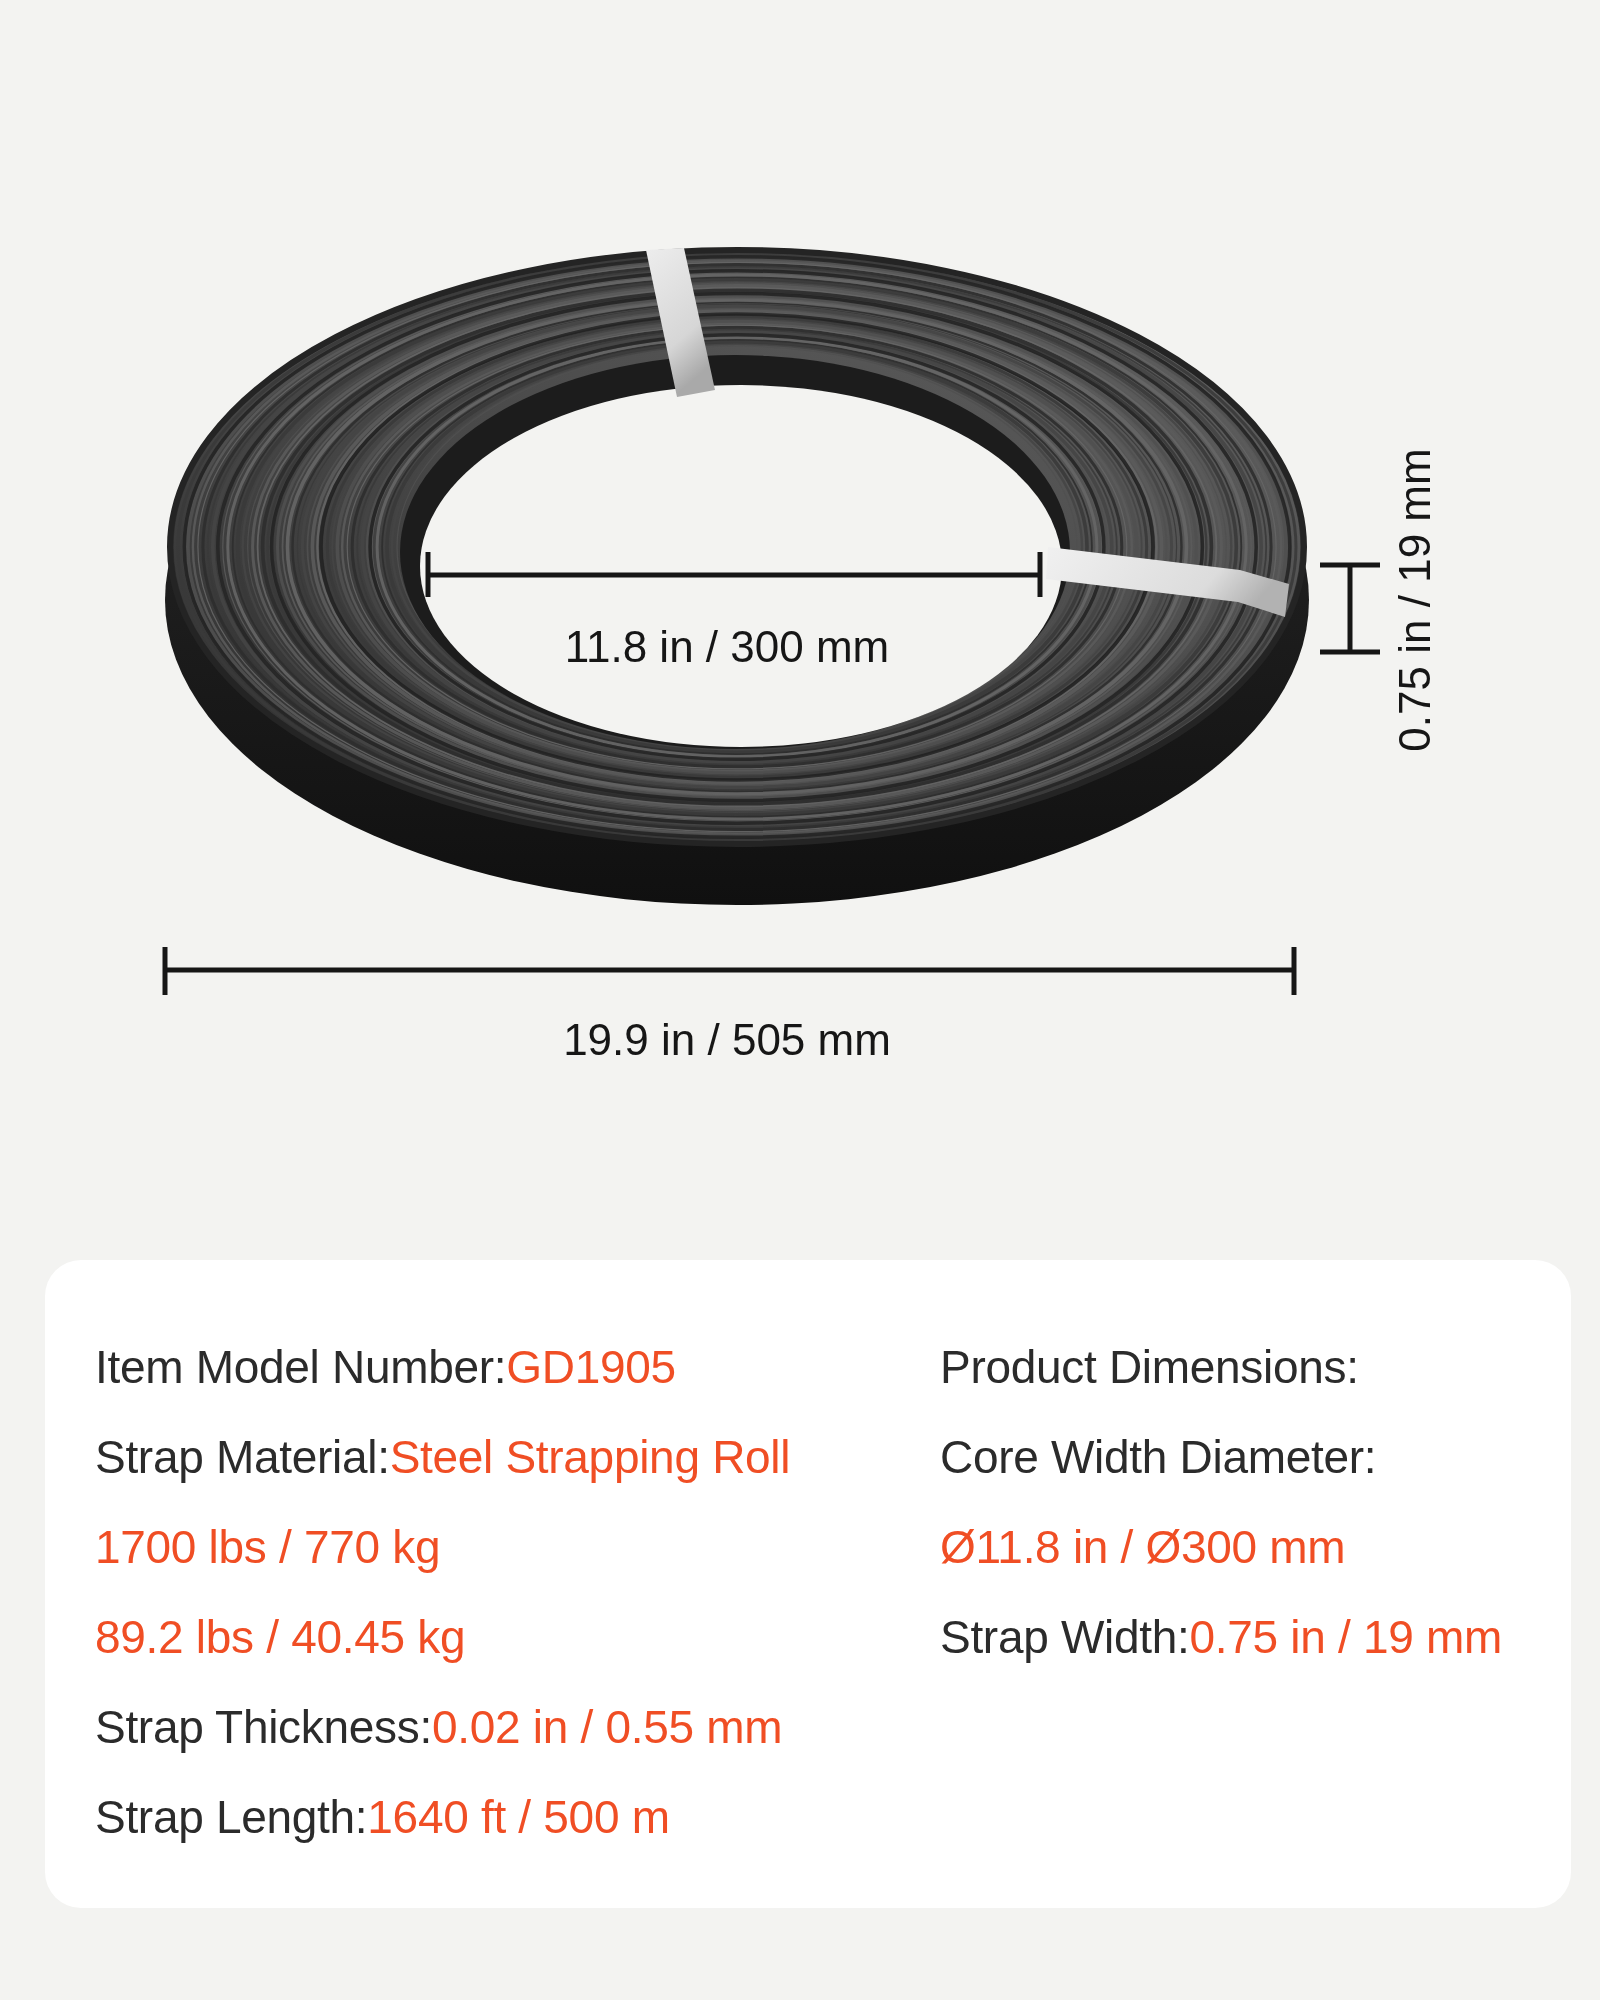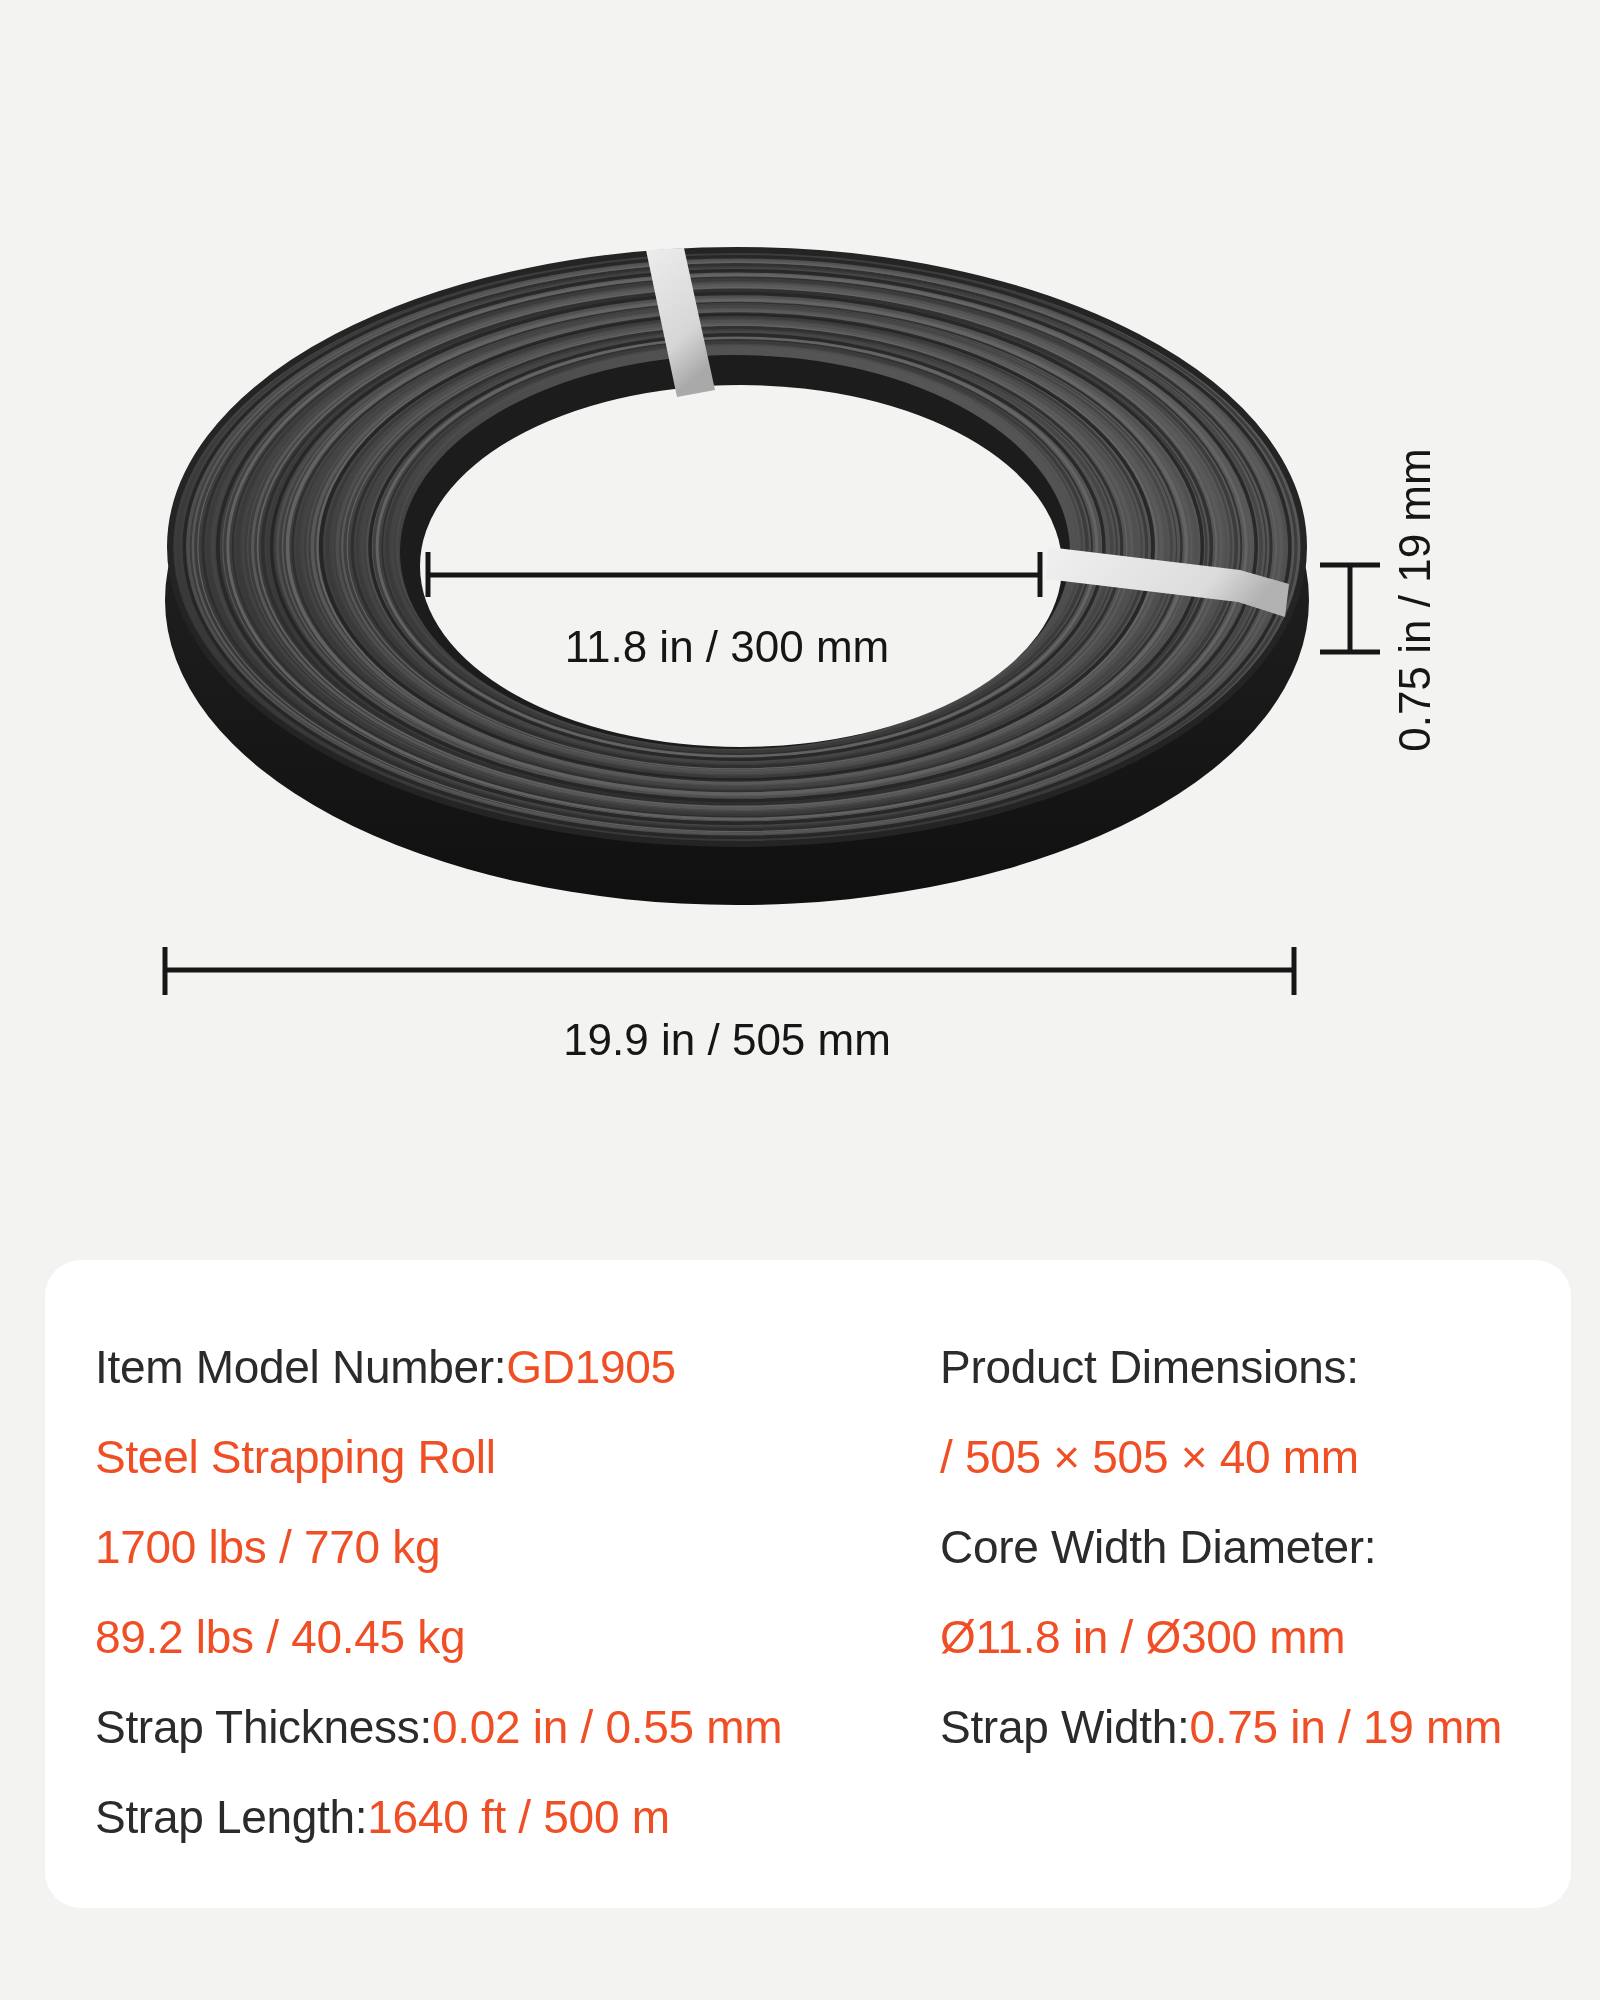--- a/index.html
+++ b/index.html
@@ -163,20 +163,21 @@
   </svg>
 
   <div class="card">
 
     <div class="col col-left">
       <div class="spec-row">
         <span class="spec-label">Item Model Number: </span>
         <span class="spec-value">GD1905</span>
       </div>
       <div class="spec-row">
+        <span class="spec-label">Strap Material: </span>
         <span class="spec-value">Steel Strapping Roll</span>
       </div>
       <div class="spec-row">
         <span class="spec-value">1700 lbs / 770 kg</span>
       </div>
       <div class="spec-row">
         <span class="spec-value">89.2 lbs / 40.45 kg</span>
       </div>
       <div class="spec-row">
         <span class="spec-label">Strap Thickness: </span>
@@ -187,24 +188,20 @@
         <span class="spec-value">1640 ft / 500 m</span>
       </div>
     </div>
 
     <div class="col col-right">
       <div class="spec-row">
         <span class="spec-label">Product Dimensions:</span>
         <span class="spec-value"></span>
       </div>
       <div class="spec-row">
-        <span class="spec-label"></span>
-        <span class="spec-value">/ 505 × 505 × 40 mm</span>
-      </div>
-      <div class="spec-row">
         <span class="spec-label">Core Width Diameter:</span>
         <span class="spec-value"></span>
       </div>
       <div class="spec-row">
         <span class="spec-label"></span>
         <span class="spec-value">Ø11.8 in / Ø300 mm</span>
       </div>
       <div class="spec-row">
         <span class="spec-label">Strap Width: </span>
         <span class="spec-value">0.75 in / 19 mm</span>

